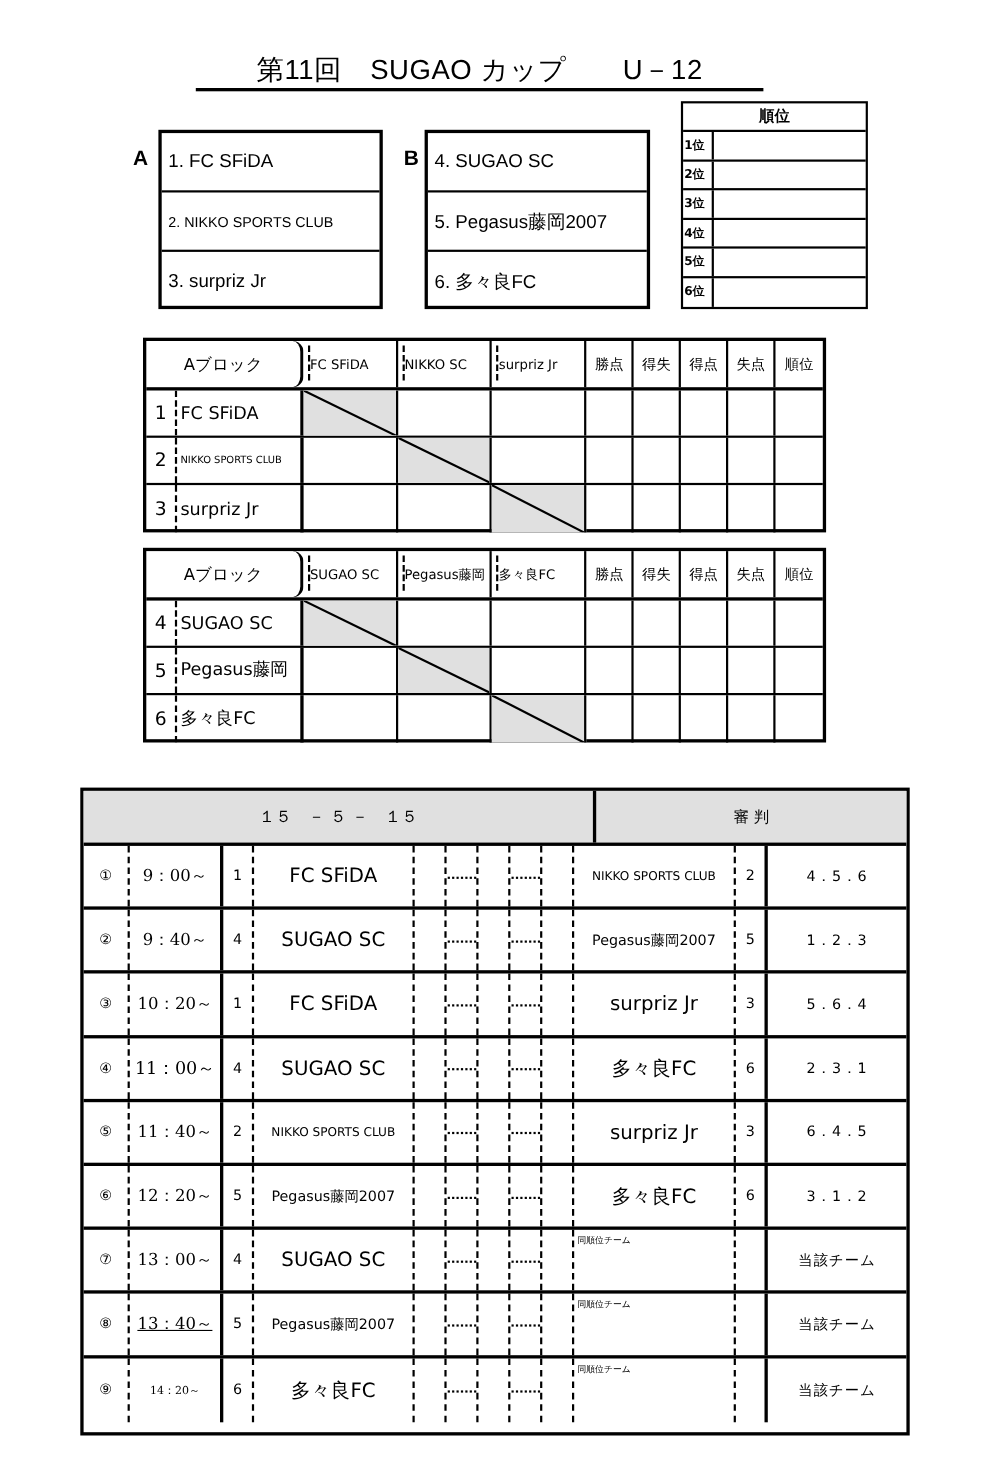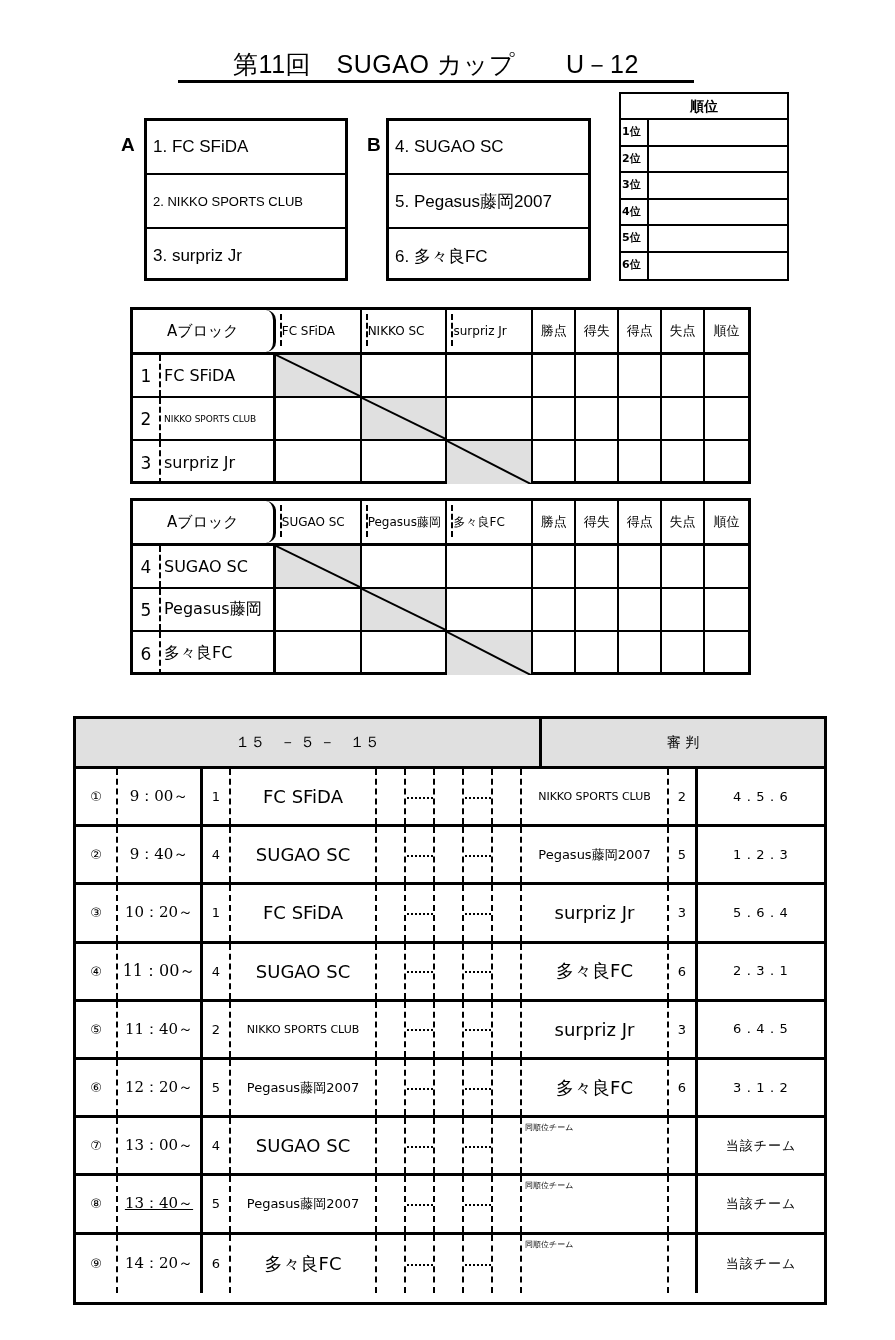--- a/index.html
+++ b/index.html
@@ -410,21 +410,21 @@
       <div class="cell dl" style="left:415px;width:30px;"></div>
       <div class="cell dl" style="left:444px;width:147px;font-size:18px;">
         <span class="note">同順位チーム</span>
         <span></span>
       </div>
       <div class="cell dl" style="left:591px;width:28px;font-size:13px;"></div>
       <div class="cell sl" style="left:619px;right:0;font-size:13px;letter-spacing:1px;">当該チーム</div>
     </div>
       <div class="srow">
       <div class="cell" style="left:0;width:40px;font-size:13px;">⑨</div>
-      <div class="cell dl" style="left:40px;width:84px;font-family:'DejaVu Serif',serif;font-size:15px;">14：20～</div>
+      <div class="cell dl" style="left:40px;width:84px;font-family:'DejaVu Serif',serif;font-size:10px;">14：20～</div>
       <div class="cell sl" style="left:124px;width:29px;font-size:13px;">6</div>
       <div class="cell dl" style="left:153px;width:146px;font-size:18px;">多々良FC</div>
       <div class="cell dl" style="left:299px;width:29px;"></div>
       <div class="cell dl" style="left:328px;width:29px;">
           <span class="midash" style="left:1px;right:0;"></span>
         </div>
       <div class="cell dl" style="left:357px;width:29px;"></div>
       <div class="cell dl" style="left:386px;width:29px;">
           <span class="midash" style="left:1px;right:0;"></span>
         </div>

